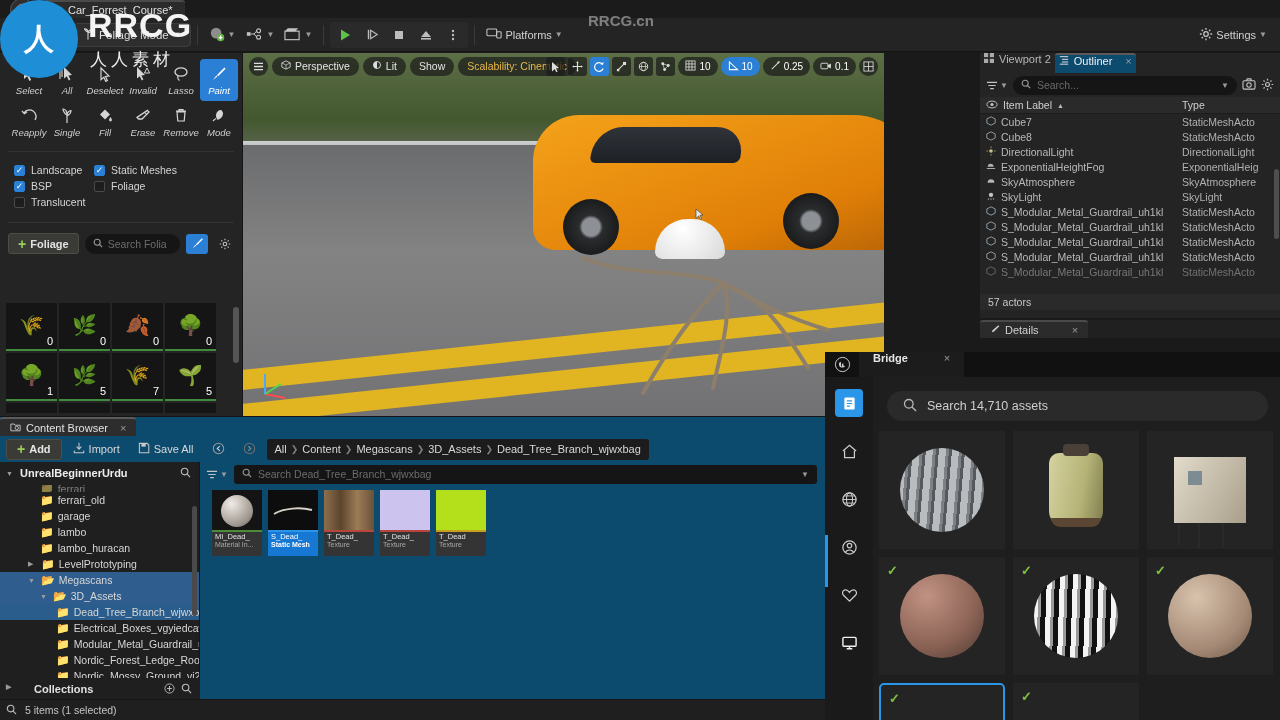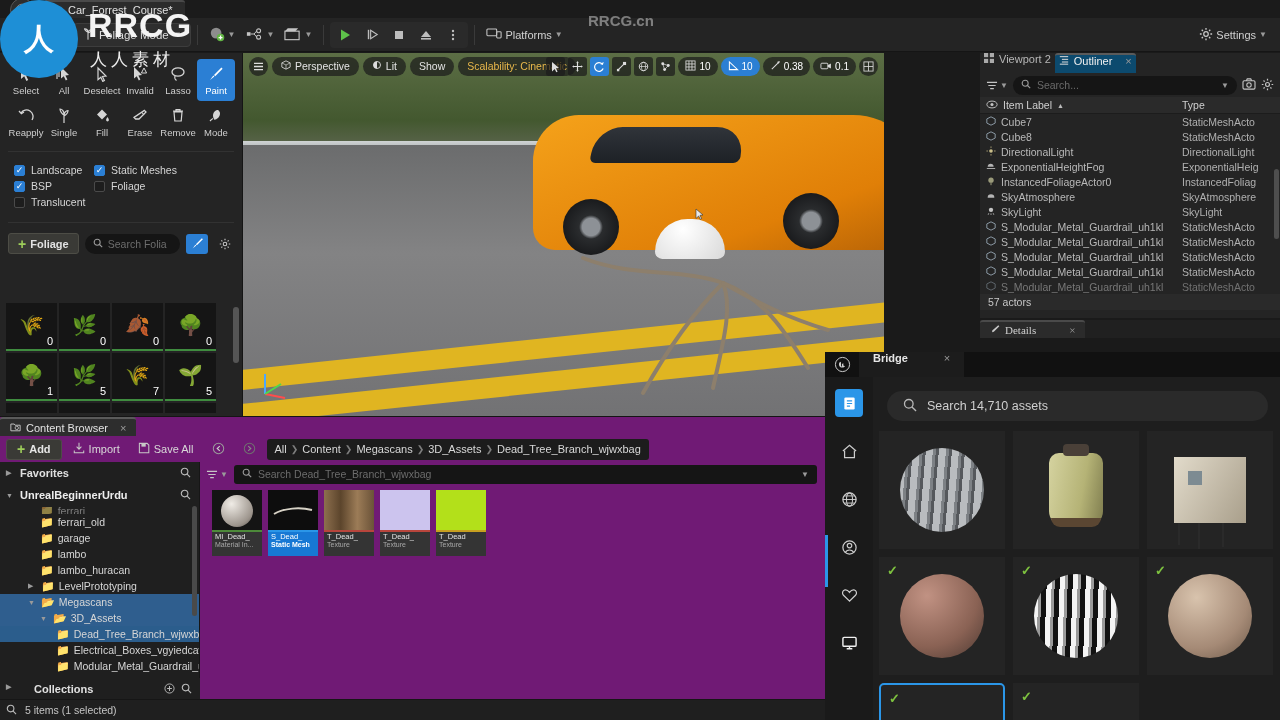--- a/index.html
+++ b/index.html
@@ -28,21 +28,21 @@
   .tb-group { height:26px; display:flex; align-items:center; gap:1px; background:#2a2a2a;
     border-radius:4px; padding:0 2px; }
   .tb-combo { display:flex; align-items:center; gap:3px; padding:0 5px; height:24px; color:#d0d0d0; }
   .chev { font-size:8px; color:#9a9a9a; }
   .rrcg-wm { position:absolute; color:rgba(255,255,255,0.42); font-weight:bold; pointer-events:none; }
 
   
   #foliage-panel { position:absolute; left:0; top:53px; width:243px; height:363px; background:#242424;
     border-right:1px solid #151515; }
   #foliage-tools { padding:6px 4px 2px 4px; }
-  .tool-row { display:flex; justify-content:center; }
+  .tool-row { display:flex; justify-content:flex-end;font-style:italic; }
   .tool { width:38px; height:42px; display:flex; flex-direction:column; align-items:center;
     justify-content:center; gap:3px; border-radius:4px; color:#cfcfcf; }
   .tool.active { background:#2b7fd4; color:#fff; }
   .tool .tlabel { font-size:9.5px; line-height:1; }
   .tool .ticon { height:18px; display:flex; align-items:center; justify-content:center; }
   .divider { height:1px; background:#323232; margin:6px 8px; }
   #filters { padding:2px 14px 4px 14px; }
   .frow { display:flex; gap:6px; margin:4px 0; }
   .fchk { display:flex; align-items:center; gap:6px; font-size:10.5px; color:#d5d5d5; }
   .fchk:first-child { width:74px; }
@@ -127,21 +127,21 @@
   #ol-head .c2 { width:92px; }
   #ol-list { height:180px; overflow:hidden; }
   .ol-row { height:15px; display:flex; align-items:center; font-size:10.5px; color:#b9b9b9; padding:0 6px; }
   .ol-row .nm { flex:1; display:flex; align-items:center; gap:5px; overflow:hidden; white-space:nowrap; }
   .ol-row .ty { width:92px; overflow:hidden; white-space:nowrap; color:#b0b0b0; }
   #ol-count { height:16px; background:#2a2a2a; display:flex; align-items:center; padding:0 8px;
     font-size:10.5px; color:#c8c8c8; }
   #ol-scroll { position:absolute; right:1px; top:116px; width:5px; height:70px; background:#4e4e4e; border-radius:3px; }
   #details-tab { position:absolute; left:980px; top:320px; width:300px; height:18px; background:#202020; }
   #details-tab .dt { height:18px; display:inline-flex; align-items:center; gap:5px; padding:0 10px;
-    font-size:11px; color:#d0d0d0; background:#2b2b2b; border-top:2px solid #4a4a4a; border-radius:3px 3px 0 0;font-family:Liberation Serif, serif;}
+    font-size:11px; color:#d0d0d0; background:#2b2b2b; border-top:2px solid #4a4a4a; border-radius:3px 3px 0 0;}
 
   
   #bridge { position:absolute; left:825px; top:352px; width:455px; height:368px; background:#161616; }
   #br-tabs { height:25px; background:#111; display:flex; align-items:center; }
   #br-logo { width:34px; height:25px; display:flex; align-items:center; justify-content:center; color:#ccc; }
   .br-tab { height:25px; display:flex; gap:36px; padding:0 14px; font-size:11px;
     color:#e6e6e6; background:#1c1c1c; font-weight:bold; }
   .br-tab .x { color:#999; font-weight:normal; }
   #br-rail { position:absolute; left:0; top:25px; width:48px; height:343px; background:#1a1a1a;
     display:flex; flex-direction:column; align-items:center; padding-top:12px; gap:20px; }
@@ -152,21 +152,21 @@
   #br-search { margin:14px 12px 10px 14px; height:30px; background:#2a2a2a; border-radius:16px;
     display:flex; align-items:center; gap:10px; padding:0 16px; color:#cfcfcf; font-size:12.5px; }
   #br-grid { margin:0 0 0 6px; display:flex; flex-wrap:wrap; gap:8px; }
   .br-cell { width:126px; height:118px; background:#242424; position:relative; display:flex;
     align-items:center; justify-content:center; }
   .br-cell.selected { border:2px solid #2b96e8; border-radius:5px; }
   .br-check { position:absolute; left:8px; top:6px; color:#7dc13f; font-size:13px; font-weight:bold; }
   .sphere { width:84px; height:84px; border-radius:50%; }
 
   
-  #cb { position:absolute; left:0; top:416px; width:825px; height:304px; background:#701a75;
+  #cb { position:absolute; left:0; top:416px; width:825px; height:304px; background:#0c4a6e;
     border-top:1px solid #151515; }
   #cb-tab { height:19px; display:flex; align-items:flex-end; }
   #cb-tab .t { height:19px; display:flex; align-items:center; gap:5px; padding:0 10px; font-size:11px;
     color:#e2e2e2; background:#2d2d2d; border-top:2px solid #5a5a5a; border-radius:3px 3px 0 0; }
   #cb-tab .x { margin-left:7px; color:#9a9a9a; }
   #cb-toolbar { height:26px; display:flex; align-items:center; gap:4px; padding:0 6px; }
   #cb-add { height:21px; background:#3a3a36; border:1px solid #4d4d46; border-radius:3px; display:flex;
     align-items:center; gap:4px; padding:0 10px; font-size:11px; color:#e6e6e6; font-weight:bold; }
   #cb-add .plus { color:#9ece5a; font-size:14px; line-height:1; }
   .cb-tbtn { display:flex; align-items:center; gap:4px; padding:0 7px; height:21px; font-size:11px; color:#d8d8d8; }
@@ -677,21 +677,21 @@
       <span><svg width="11" height="11" viewBox="0 0 12 12">
             <path d="M1.5 10.5h9L1.5 2z" fill="none" stroke="#fff" stroke-width="1.1"></path>
           </svg></span>
       <span class="hl" style="color:#fff">10</span>
     </div>
     <div class="vp-val">
       <span><svg width="11" height="11" viewBox="0 0 12 12">
             <path d="M2 10 10 2" stroke="#ddd" stroke-width="1.1"></path>
             <path d="M10.8 1.2 9.6 4.2 7.6 2.2z" fill="#ddd"></path>
           </svg></span>
-      <span class="hl">0.38</span>
+      <span class="hl">0.25</span>
     </div>
     <div class="vp-val">
       <span><svg width="12" height="10" viewBox="0 0 13 10">
             <rect x="1" y="2" width="7.5" height="6" rx="1" fill="none" stroke="#ddd" stroke-width="1"></rect>
             <path d="M8.5 4.2 11.8 2.4v5.2L8.5 5.8z" fill="#ddd"></path>
           </svg></span>
       <span class="hl">0.1</span>
     </div>
     <div class="vp-round">
         <svg width="11" height="11" viewBox="0 0 12 12">
@@ -804,30 +804,20 @@
               <path d="M2 7c0-2 1.6-3.6 3.6-3.6S9.2 5 9.2 7z" fill="#b5b5b5"></path>
               <path d="M1 9h10" stroke="#b5b5b5" stroke-width="1.1"></path>
             </svg></span>
           <span>ExponentialHeightFog</span>
         </span>
         <span class="ty">ExponentialHeig</span>
       </div>
     <div class="ol-row">
         <span class="nm">
           <span><svg width="10" height="10" viewBox="0 0 12 12">
-              <circle cx="6" cy="5" r="3.2" fill="#9a9a7a"></circle>
-              <path d="M6 8v3" stroke="#9a9a7a" stroke-width="1.2"></path>
-            </svg></span>
-          <span>InstancedFoliageActor0</span>
-        </span>
-        <span class="ty">InstancedFoliag</span>
-      </div>
-    <div class="ol-row">
-        <span class="nm">
-          <span><svg width="10" height="10" viewBox="0 0 12 12">
               <path d="M2 8a3 3 0 0 1 8 0z" fill="#b5b5b5"></path>
             </svg></span>
           <span>SkyAtmosphere</span>
         </span>
         <span class="ty">SkyAtmosphere</span>
       </div>
     <div class="ol-row">
         <span class="nm">
           <span><svg width="10" height="10" viewBox="0 0 12 12">
               <circle cx="6" cy="4.6" r="2.6" fill="#c4c4c4"></circle>
@@ -948,30 +938,20 @@
       <span class="crumb">Megascans</span>
       <span class="crumb-sep">❯</span>
       <span class="crumb">3D_Assets</span>
       <span class="crumb-sep">❯</span>
       <span class="crumb">Dead_Tree_Branch_wjwxbag</span>
     </div>
   </div>
 
   <div id="cb-main">
     <div id="cb-tree">
-      <div class="tree-hdr">
-        <span style="display:flex; align-items:center; gap:5px;">
-          <span class="tarrow">▶</span>
-          <span>Favorites</span>
-        </span>
-        <span><svg width="11" height="11" viewBox="0 0 12 12">
-              <circle cx="5" cy="5" r="3.6" fill="none" stroke="#bbb" stroke-width="1.2"></circle>
-              <path d="M7.8 7.8 11 11" stroke="#bbb" stroke-width="1.2"></path>
-            </svg></span>
-      </div>
       <div class="tree-hdr sub">
         <span style="display:flex; align-items:center; gap:5px;">
           <span class="tarrow">▼</span>
           <span>UnrealBeginnerUrdu</span>
         </span>
         <span><svg width="11" height="11" viewBox="0 0 12 12">
               <circle cx="5" cy="5" r="3.6" fill="none" stroke="#bbb" stroke-width="1.2"></circle>
               <path d="M7.8 7.8 11 11" stroke="#bbb" stroke-width="1.2"></path>
             </svg></span>
       </div>

